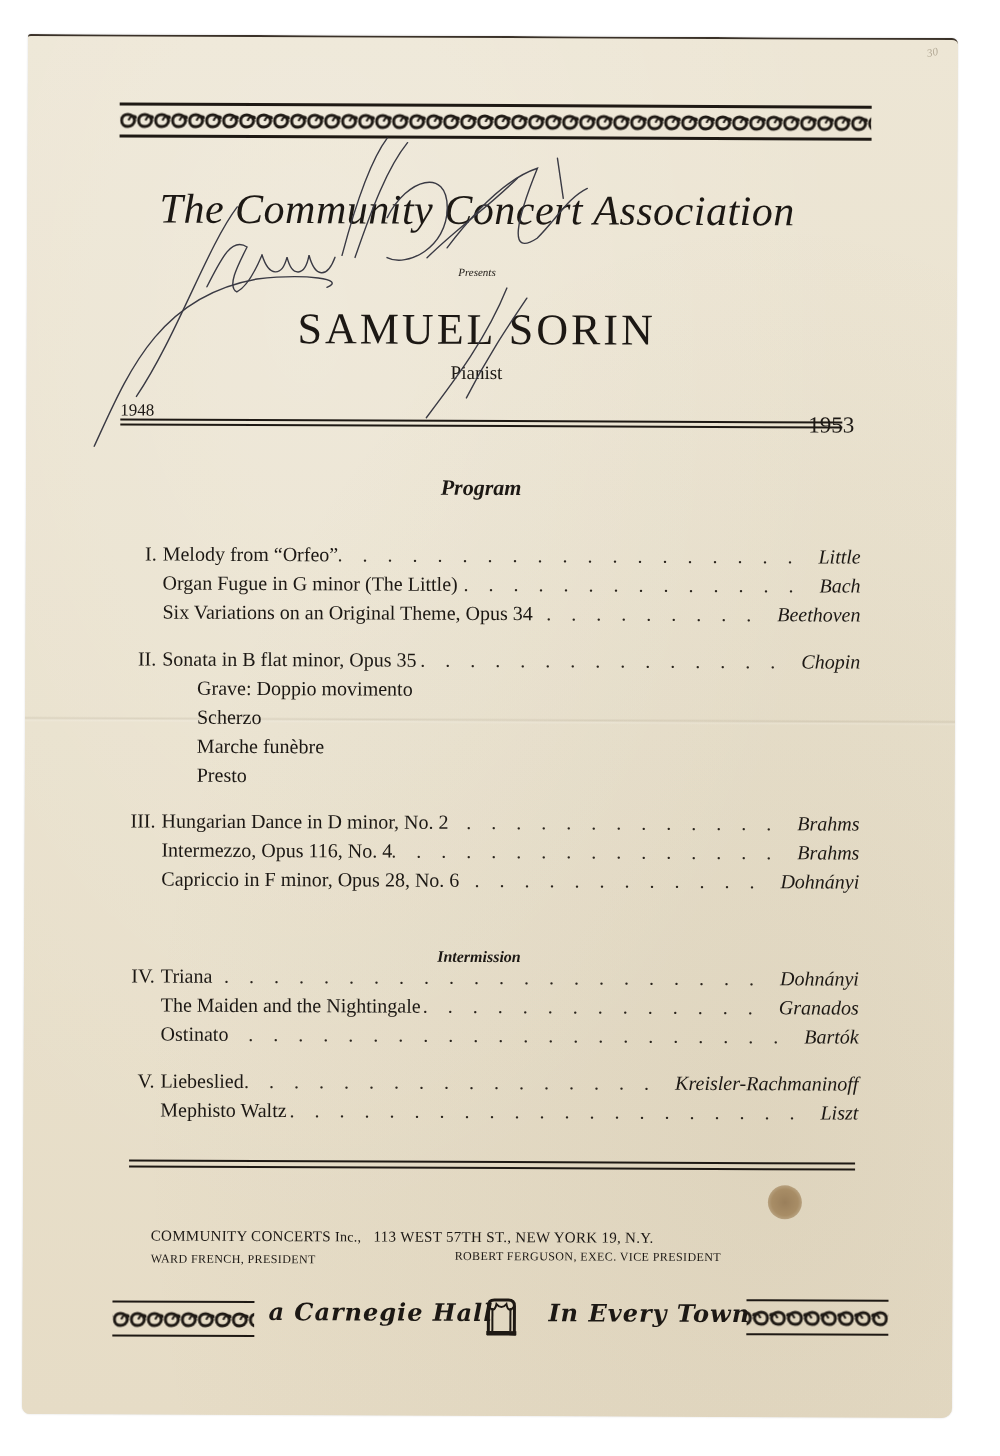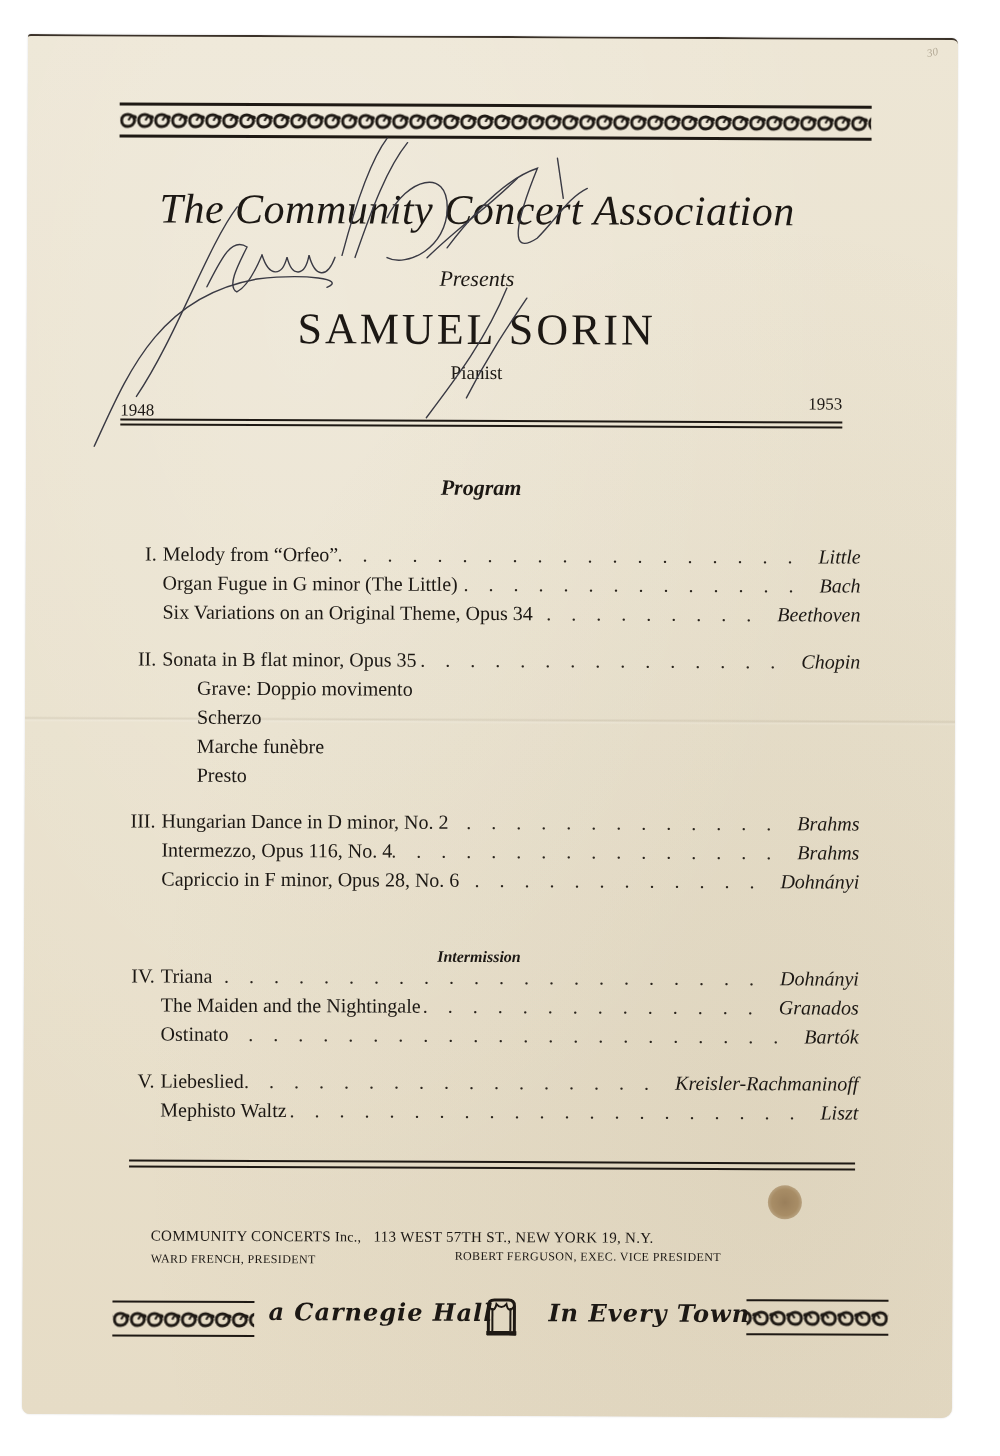--- a/index.html
+++ b/index.html
@@ -36,25 +36,25 @@
     color: #1e1914; font-family: "DejaVu Serif", serif;
   }
 
   .abs { position: absolute; }
   .center { text-align: center; }
 
   .assoc-title {
     left: 90px; top: 148px; width: 720px; font-size: 42px; font-style: italic;
     letter-spacing: 0.5px;
   }
-  .presents { left: 350px; top: 228px; width: 200px; font-size: 22px; font-style: italic; }
+  .presents { left: 350px; top: 228px; width: 200px; font-size: 11px; font-style: italic; }
   .performer { left: 220px; top: 266px; width: 460px; font-size: 44px; letter-spacing: 3px; }
   .role { left: 370px; top: 324px; width: 160px; font-size: 19px; }
   .season-start { left: 94px; top: 364px; font-size: 17px; }
-  .season-end { left: 782px; top: 355px; font-size: 17px; }
+  .season-end { left: 782px; top: 373px; font-size: 23px; }
 
   .program-heading { left: 330px; top: 437px; width: 250px; font-size: 22px; font-style: italic; font-weight: bold; }
 
   .section { position: absolute; left: 95px; width: 740px; }
   .row {
     position: relative; height: 29px; display: flex; align-items: baseline;
     font-size: 20px; line-height: 29px;
   }
   .numeral { width: 42px; text-align: right; padding-right: 6px; flex: none; }
   .work { flex: none; white-space: nowrap; }

